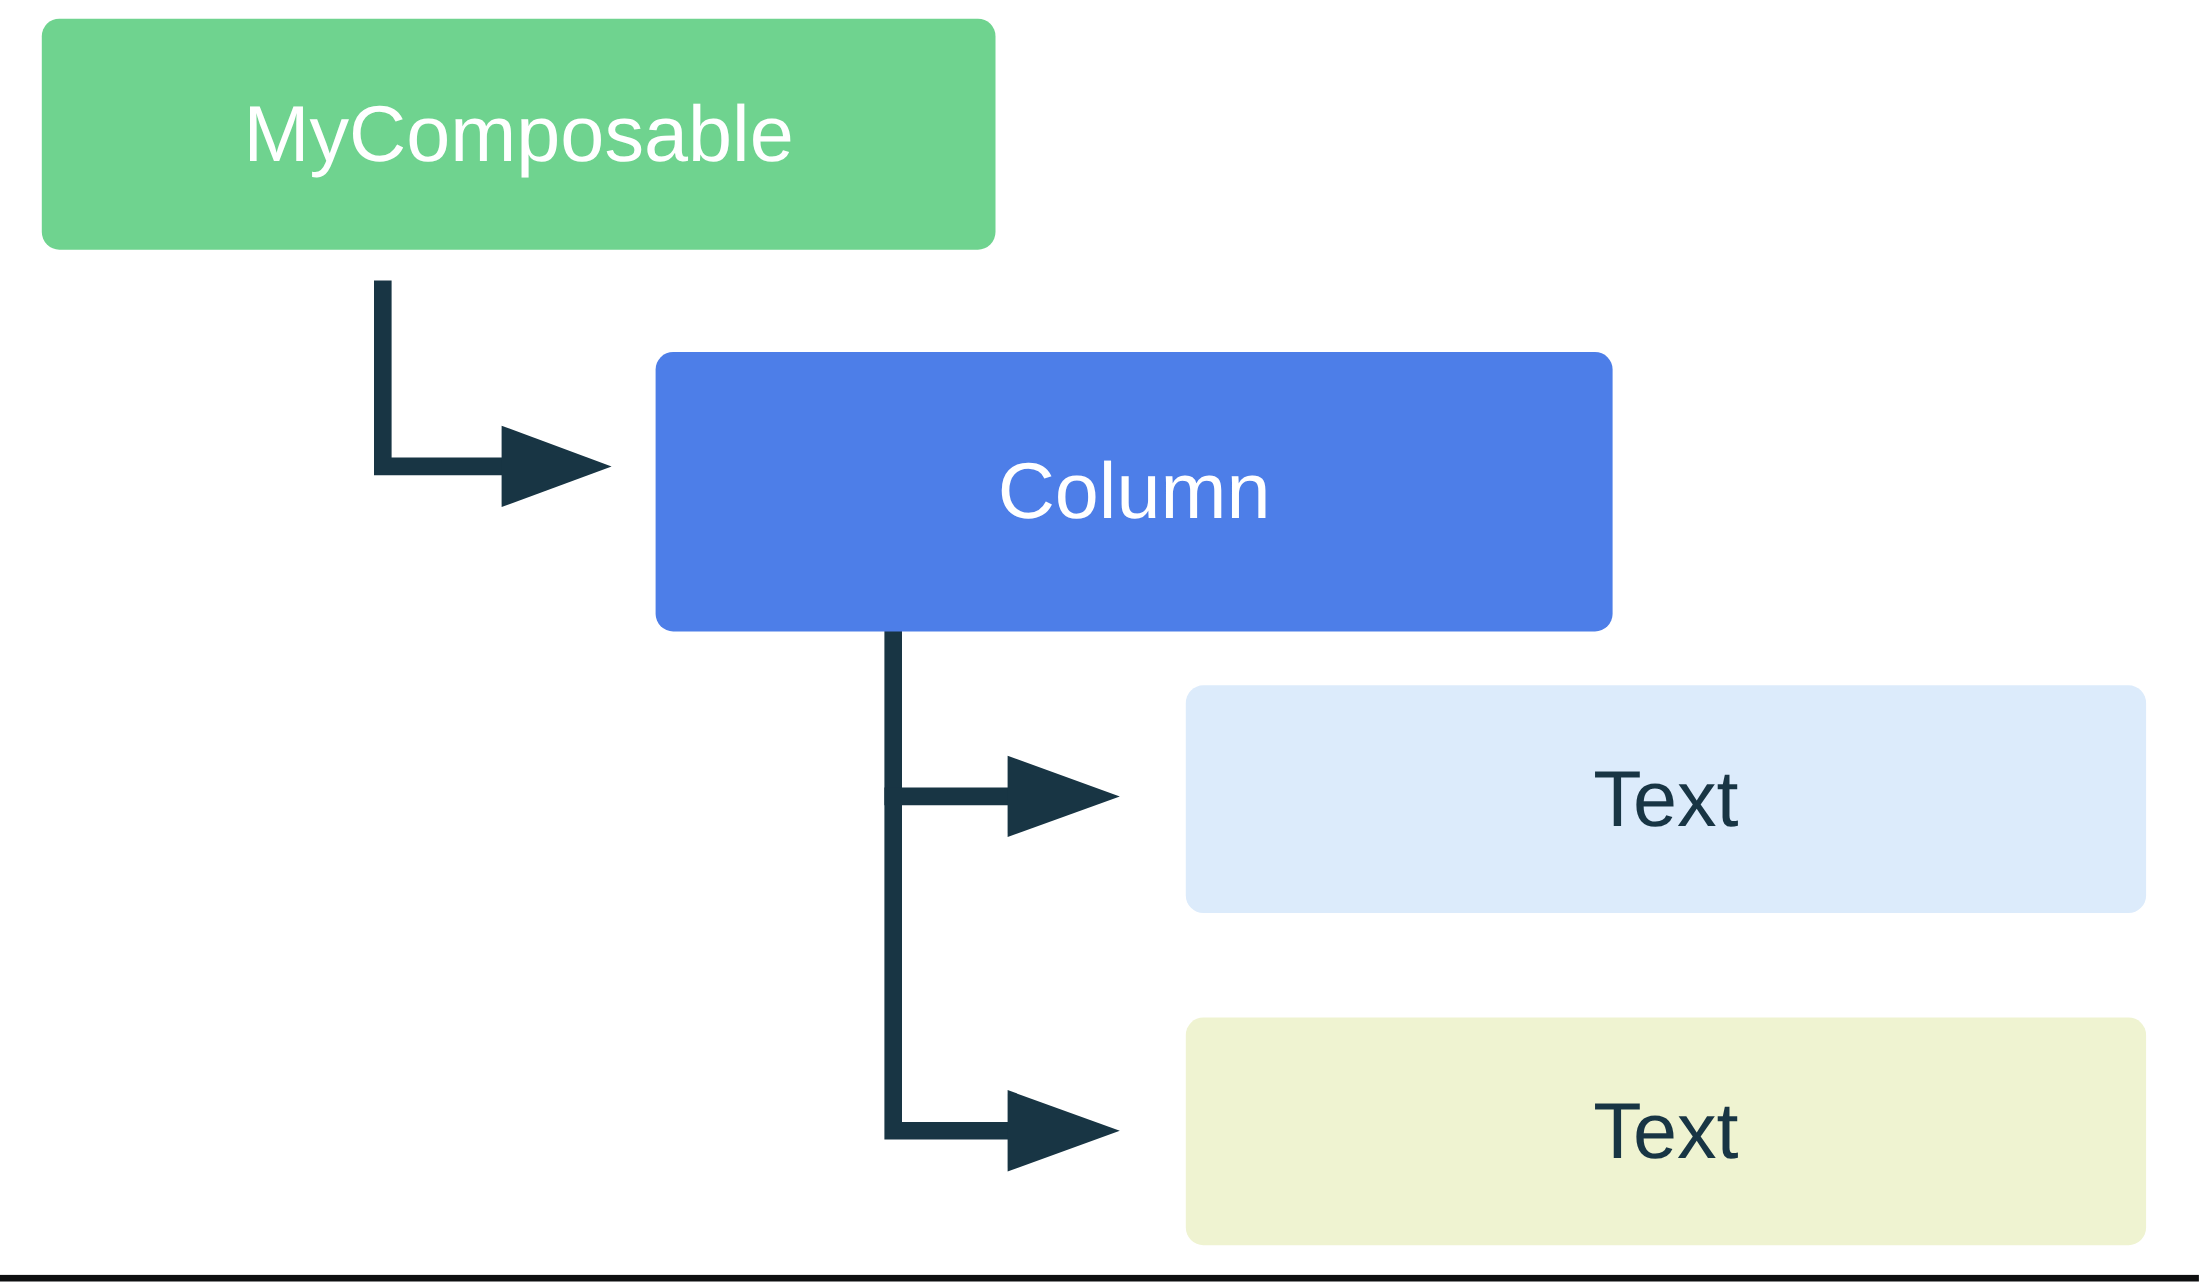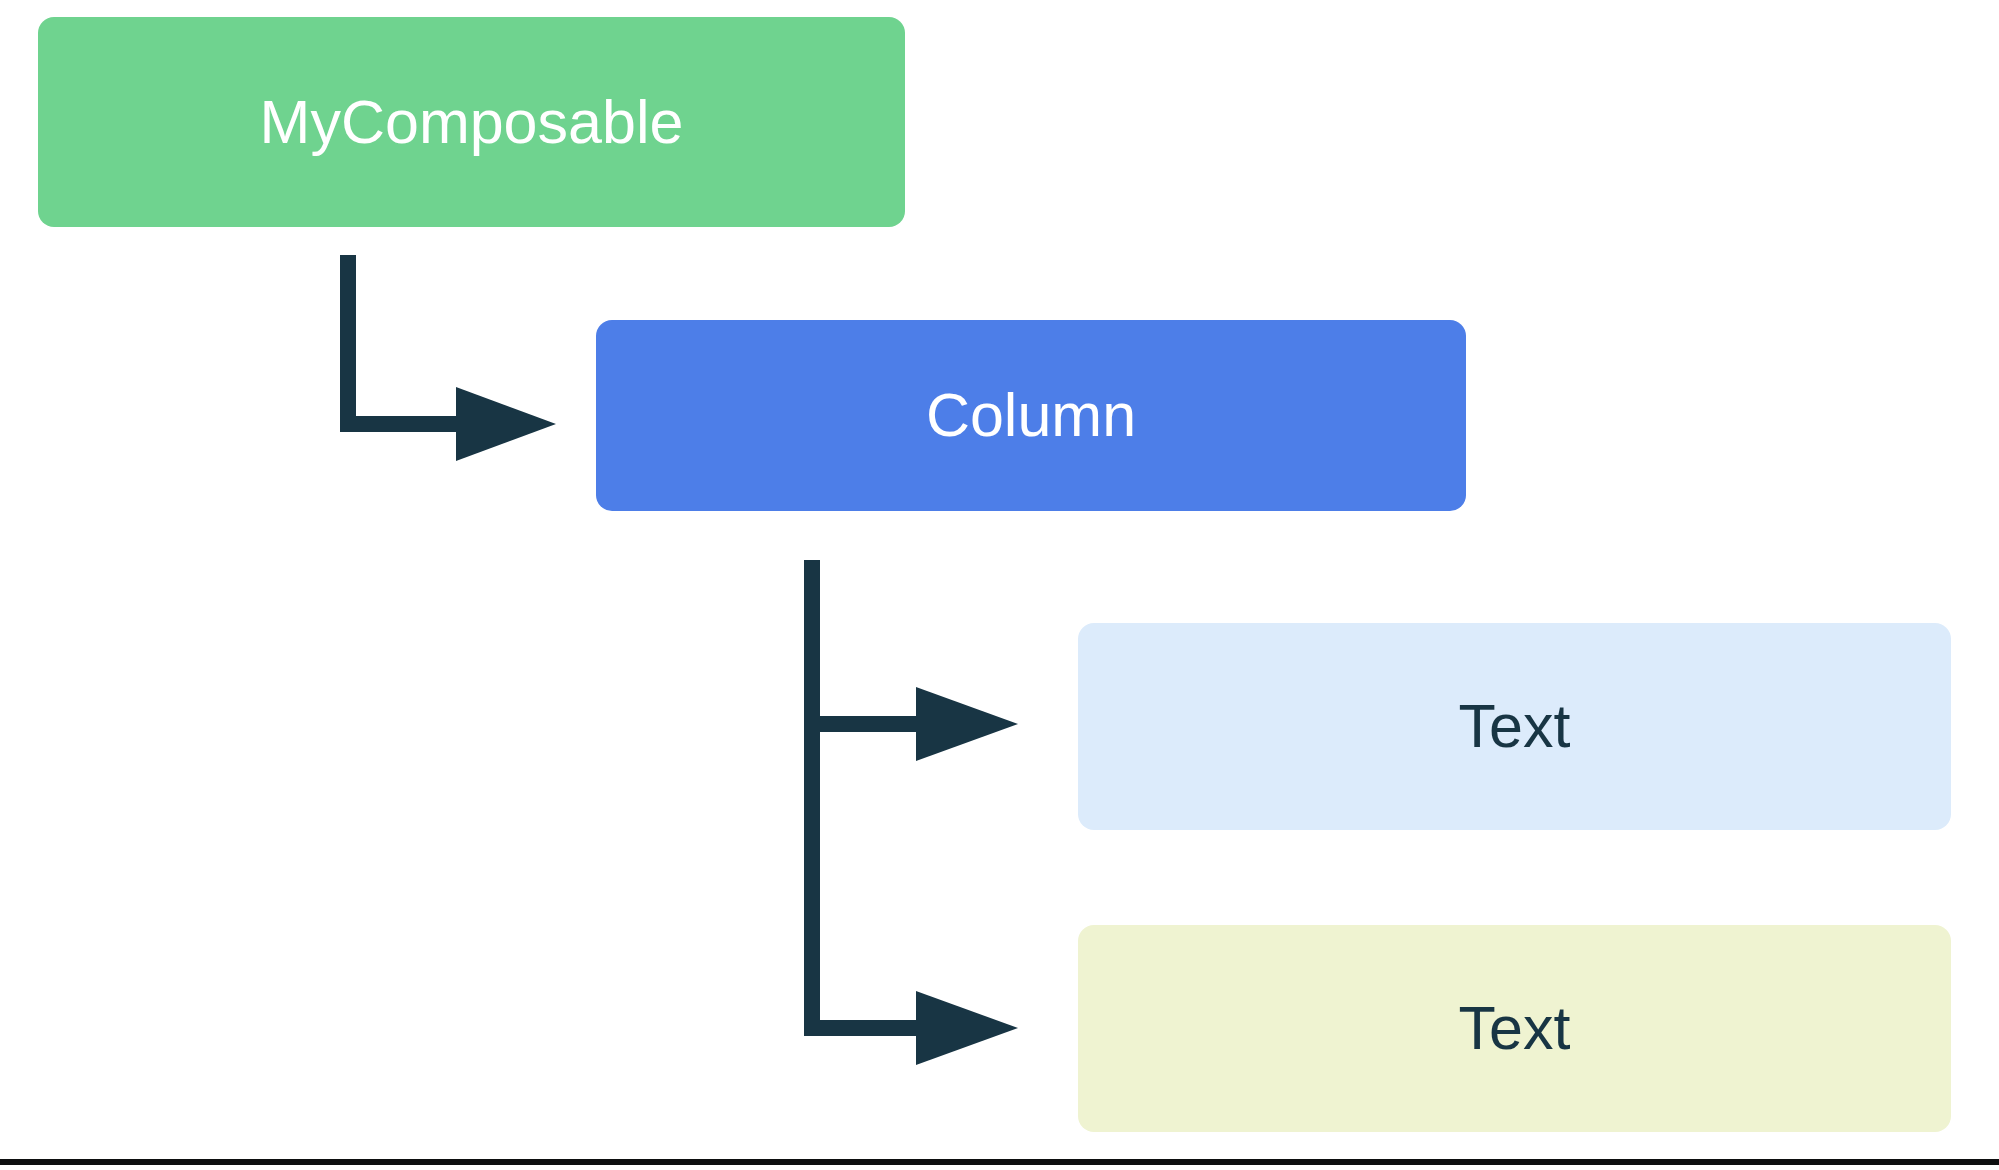--- a/index.html
+++ b/index.html
@@ -14,33 +14,33 @@
     height: 1170px;
     background: var(--background, #ffffff);
     overflow: hidden;
   }
   .node {
     position: absolute;
     display: flex;
     align-items: center;
     justify-content: center;
     border-radius: 16px;
-    font-size: 61px;
+    font-size: 72px;
     line-height: 1;
     letter-spacing: 0px;
   }
   .node-mycomposable {
     left: 38px; top: 17px;
     width: 867px; height: 210px;
     background: var(--node-green, #6fd38f);
     color: var(--label-light, #ffffff);
   }
   .node-column {
     left: 596px; top: 320px;
-    width: 870px; height: 191px;
+    width: 870px; height: 254px;
     background: var(--node-blue, #4d7ee8);
     color: var(--label-light, #ffffff);
   }
   .node-text-1 {
     left: 1078px; top: 623px;
     width: 873px; height: 207px;
     background: var(--node-lightblue, #dcebfb);
     color: var(--label-dark, #183544);
   }
   .node-text-2 {

